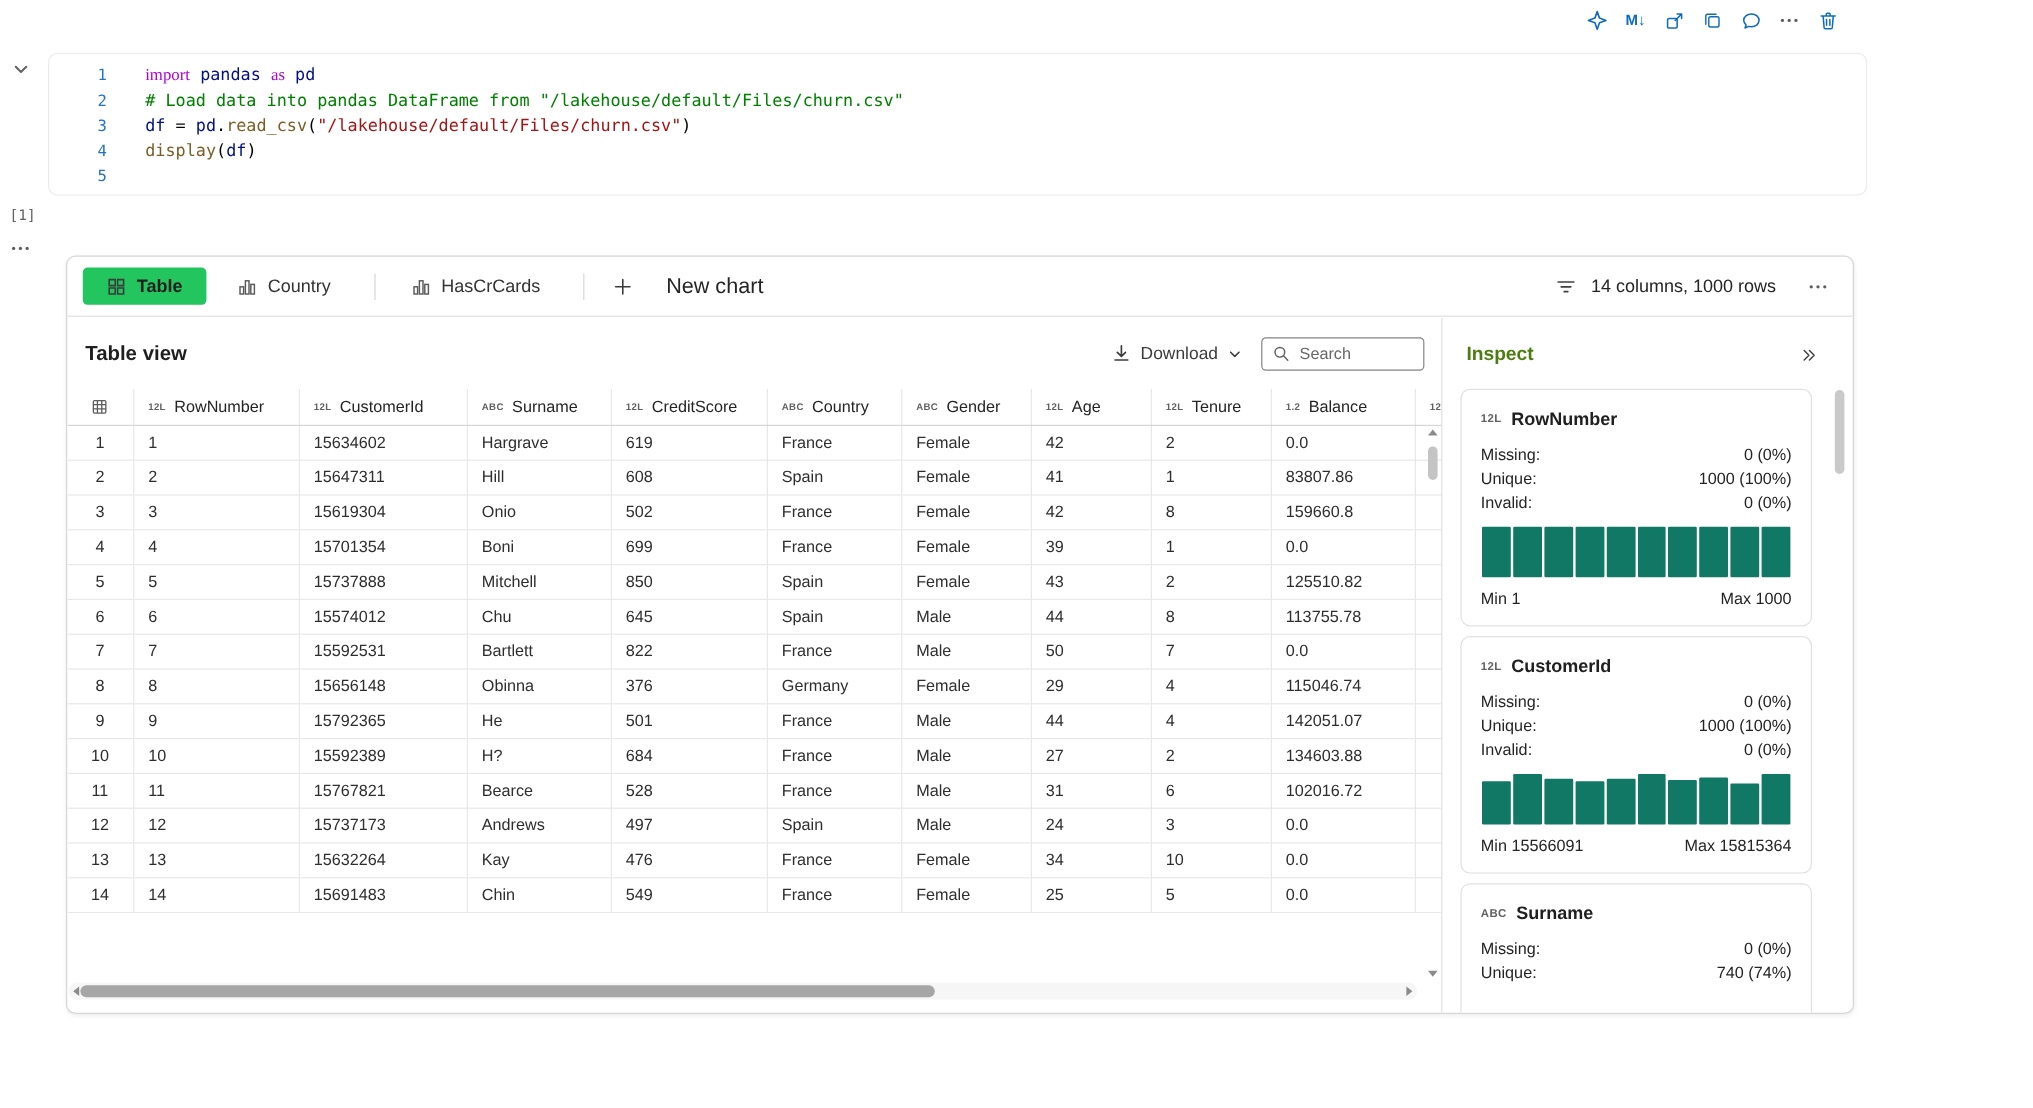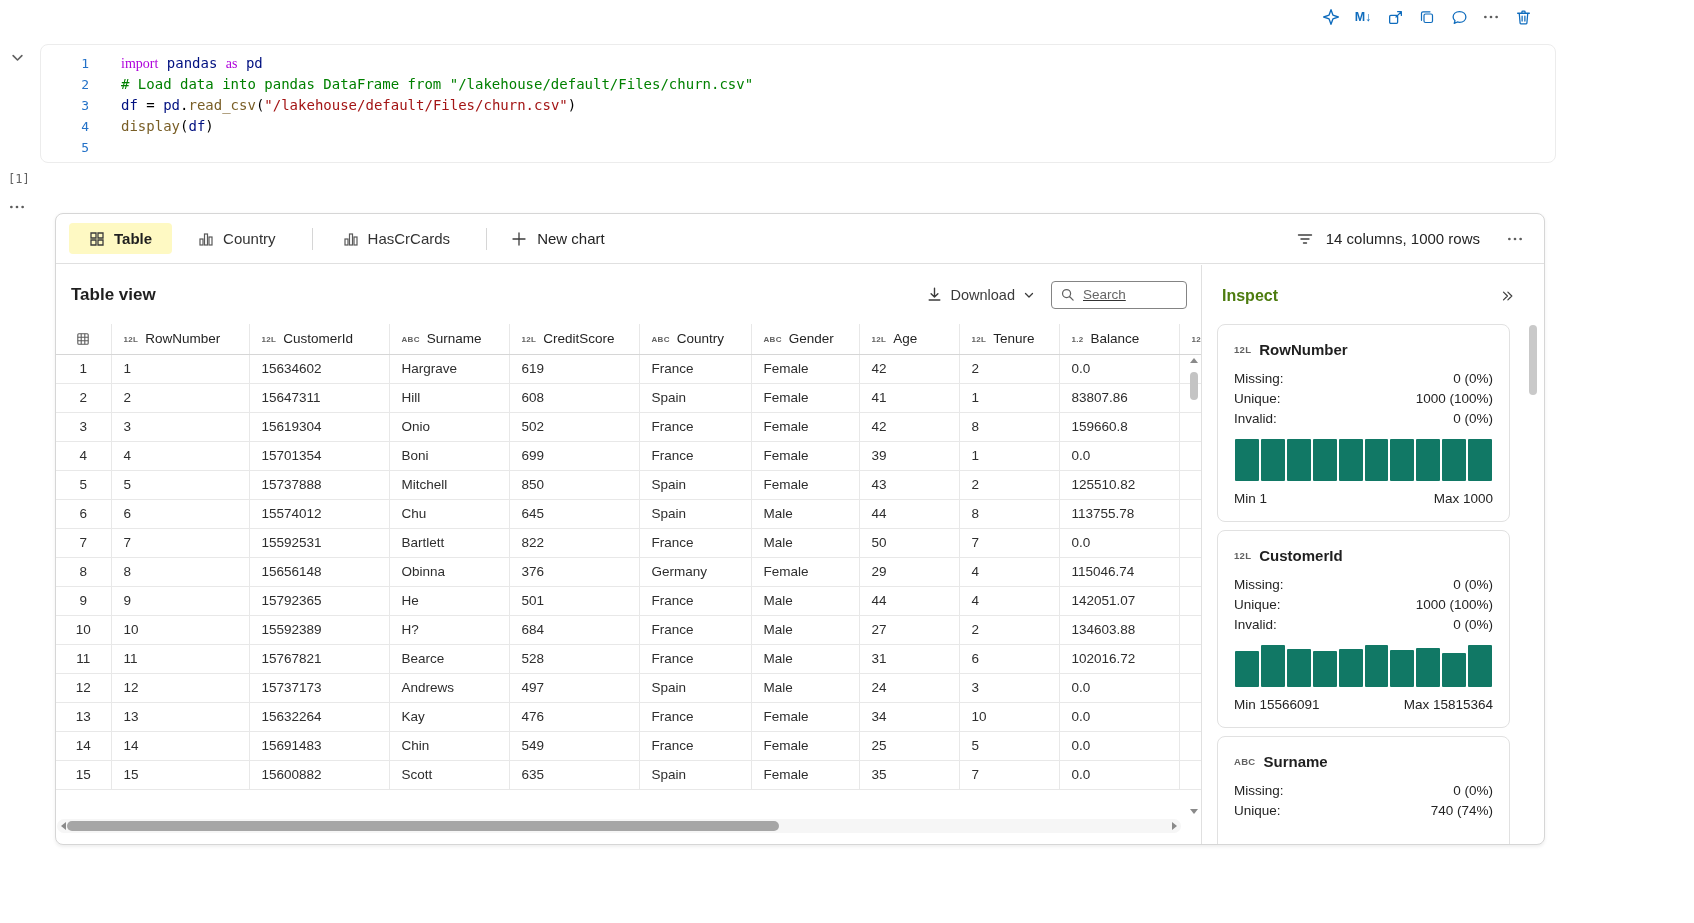--- a/index.html
+++ b/index.html
@@ -36,35 +36,35 @@
   .status-text { margin-left:18px; }
   .lang-picker { margin-left:auto; display:flex; align-items:center; gap:8px; color:#1f1f1f; font-size:13px; cursor:pointer; }
 
   
   .results-card { position:absolute; left:55px; top:213px; width:1490px; height:632px; background:#fff;
     border:1px solid #d6d6d6; border-radius:8px; box-shadow:0 1.6px 3.6px rgba(0,0,0,.07); overflow:hidden; }
 
   .tab-bar { height:50px; display:flex; align-items:center; padding:0 20px 0 13px; border-bottom:1px solid #e0e0e0; }
   .tabs { display:flex; align-items:center; }
   .tab { display:flex; align-items:center; gap:9px; padding:7px 20px; border-radius:4px; font-size:15px; color:#333; cursor:pointer; margin-right:6px; }
-  .tab.selected { background:#fef9c3; font-weight:700; color:#1f1f1f; }
+  .tab.selected { background:#22c55e; font-weight:700; color:#1f1f1f; }
   .tab-sep { width:1px; height:22px; background:#d6d6d6; margin:0 10px; }
-  .new-chart { display:flex; align-items:center; gap:10px; padding:7px 14px; font-size:15px; color:#242424; cursor:pointer; }
+  .new-chart { display:flex; align-items:center; gap:28px; padding:7px 14px; font-size:18px; color:#242424; cursor:pointer; }
   .tabbar-right { margin-left:auto; display:flex; align-items:center; gap:12px; }
   .summary { font-size:15px; color:#242424; }
   .more-h { cursor:pointer; margin-left:14px; }
 
   .results-body { position:absolute; top:51px; left:0; right:0; bottom:0; display:flex;justify-content:space-between; }
   .table-section { width:1145px; flex:none; position:relative; }
 
   .tv-header { height:59px; display:flex; align-items:center; padding:0 14px 0 15px; }
   .tv-title { font-size:17px; font-weight:700; color:#1f1f1f; }
   .download-btn { margin-left:auto; display:flex; align-items:center; gap:8px; font-size:14.5px; color:#3b3b3b; cursor:pointer; }
   .search-box { width:136px; height:28px; border:1px solid #848484; border-radius:4px; display:flex; align-items:center; gap:6px; padding:0 8px; margin-left:16px; background:#fff; }
-  .search-box input { border:none; outline:none; width:100%; font-size:13.5px; color:#333; font-family:inherit; background:transparent;text-decoration:underline; }
+  .search-box input { border:none; outline:none; width:100%; font-size:13.5px; color:#333; font-family:inherit; background:transparent; }
   .search-box input::placeholder { color:#666; }
 
   .grid-wrap { position:absolute; top:59px; left:0; width:1145px; overflow:hidden; }
   table { border-collapse:collapse; table-layout:fixed; width:1145px; }
   th, td { border-right:1px solid #e8e8e8; border-bottom:1px solid #e8e8e8; height:29px; padding:0 6px 0 12px;
     text-align:left; font-weight:400; font-size:13.5px; color:#2e2e2e; white-space:nowrap; overflow:hidden; }
   thead th { height:30px; border-bottom:1px solid #d6d6d6; }
   td.idx, th.idx-h { text-align:center; padding:0 4px; }
   th.idx-h svg { margin:0 auto; }
   .type-chip { font-size:8px; font-weight:700; color:#616161; letter-spacing:.3px; margin-right:7px; vertical-align:1px; }
@@ -477,33 +477,20 @@
                 <td>15691483</td>
                 <td>Chin</td>
                 <td>549</td>
                 <td>France</td>
                 <td>Female</td>
                 <td>25</td>
                 <td>5</td>
                 <td>0.0</td>
                 <td></td>
               </tr>
-              <tr>
-                <td class="idx">15</td>
-                <td>15</td>
-                <td>15600882</td>
-                <td>Scott</td>
-                <td>635</td>
-                <td>Spain</td>
-                <td>Female</td>
-                <td>35</td>
-                <td>7</td>
-                <td>0.0</td>
-                <td></td>
-              </tr>
             </tbody>
           </table>
       </div>
 
       <div class="v-scroll">
         <span class="v-arr" style="top:4px">
             <span class="tri-up"></span>
           </span>
         <div class="v-thumb"></div>
         <span class="v-arr" style="bottom:4px">

